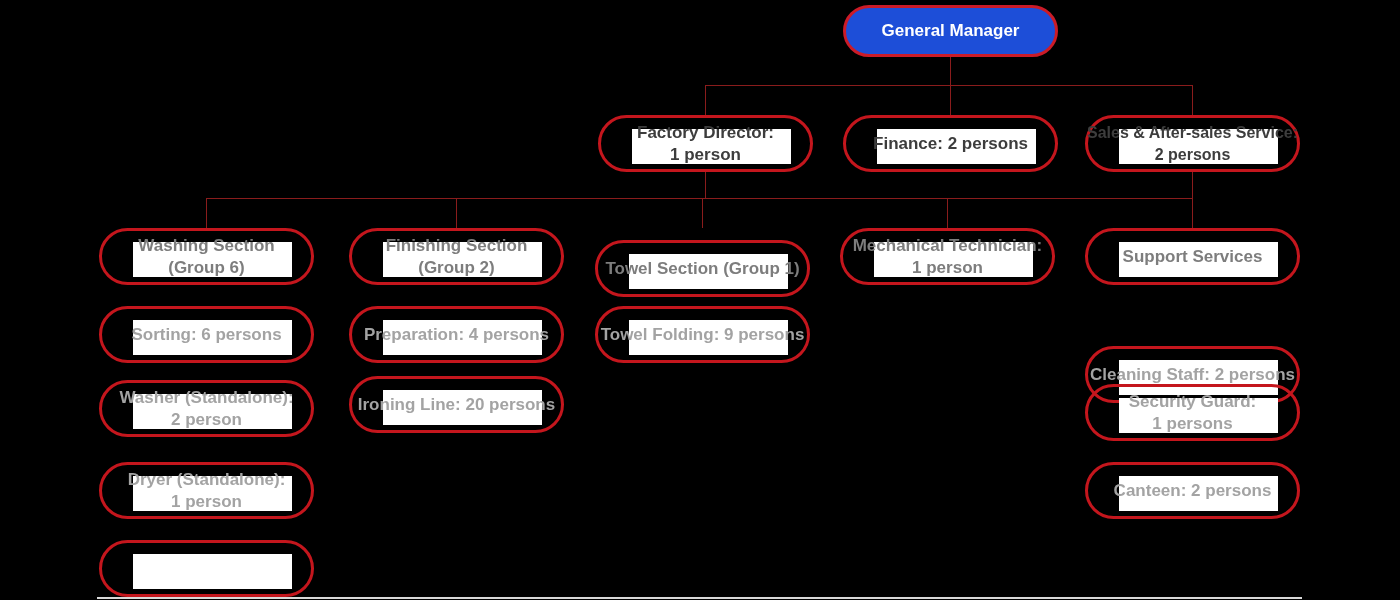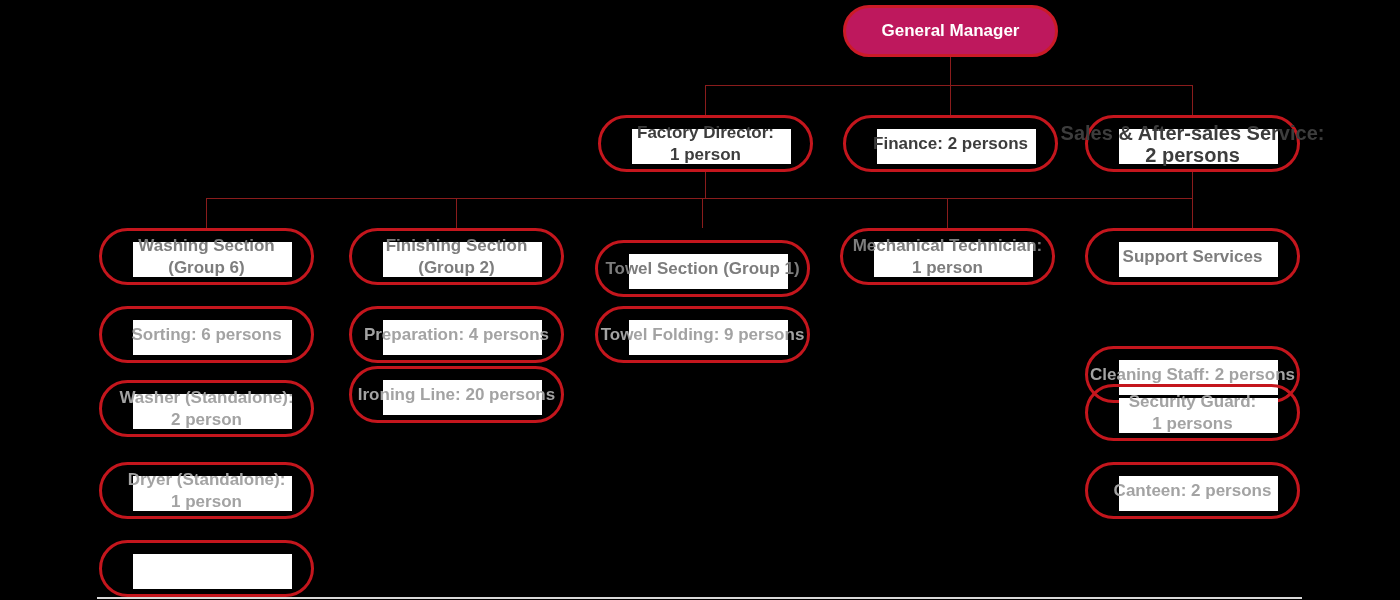--- a/index.html
+++ b/index.html
@@ -15,21 +15,21 @@
   .pill .hl{
     position:absolute;left:15%;right:9%;top:21%;bottom:9%;
     background:#ffffff;z-index:0;
   }
   .pill .label{
     position:relative;z-index:1;font-size:17px;font-weight:600;line-height:22px;
     white-space:nowrap;
   }
   .pill .label .l{display:block;}
   .pill.root{
-    background:#be185d;border-color:#cb1b27;height:52px;border-radius:26px;
+    background:#1d4ed8;border-color:#cb1b27;height:52px;border-radius:26px;
   }
   .pill.root .label{color:#ffffff;font-weight:600;}
   .lv2 .label{color:#3d3d3d;}
   .lv3 .label{color:#7d7d7d;}
   .lv4 .label{color:#a3a3a3;}
   .cline{position:absolute;background:#8a1c1c;}
   .cline.v{width:1px;}
   .cline.h{height:1px;}
   .bottom-edge{position:absolute;background:#d9d9d9;}
 </style>
@@ -67,21 +67,21 @@
     </span>
   </div>
   <div class="pill lv2" style="left:843px;top:115px;">
     <span class="hl"></span>
     <span class="label">
       <span class="l">Finance: 2 persons</span>
     </span>
   </div>
   <div class="pill lv2" style="left:1085px;top:115px;">
     <span class="hl"></span>
-    <span class="label" style="font-size:20px;">
+    <span class="label" style="font-size:16px;">
       <span class="l">Sales &amp; After-sales Service:</span>
       <span class="l">2 persons</span>
     </span>
   </div>
 
   <div class="pill lv3" style="left:99px;top:228px;text-align:center;">
     <span class="hl"></span>
     <span class="label">
       <span class="l">Washing Section</span>
       <span class="l">(Group 6)</span>
@@ -137,21 +137,21 @@
   <div class="pill lv4" style="left:99px;top:540px;">
     <span class="hl"></span>
   </div>
 
   <div class="pill lv4" style="left:349px;top:306px;">
     <span class="hl"></span>
     <span class="label">
       <span class="l">Preparation: 4 persons</span>
     </span>
   </div>
-  <div class="pill lv4" style="left:349px;top:366px;">
+  <div class="pill lv4" style="left:349px;top:376px;">
     <span class="hl"></span>
     <span class="label">
       <span class="l">Ironing Line: 20 persons</span>
     </span>
   </div>
 
   <div class="pill lv4" style="left:595px;top:306px;">
     <span class="hl"></span>
     <span class="label">
       <span class="l">Towel Folding: 9 persons</span>

